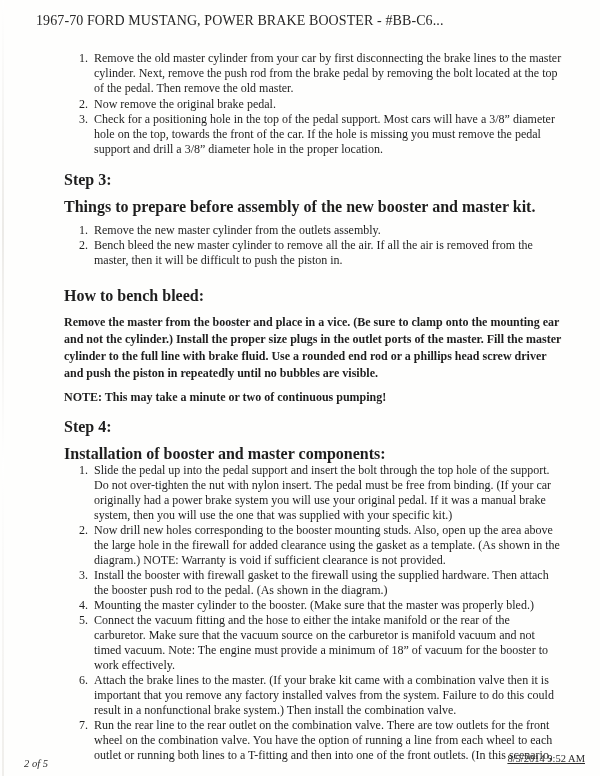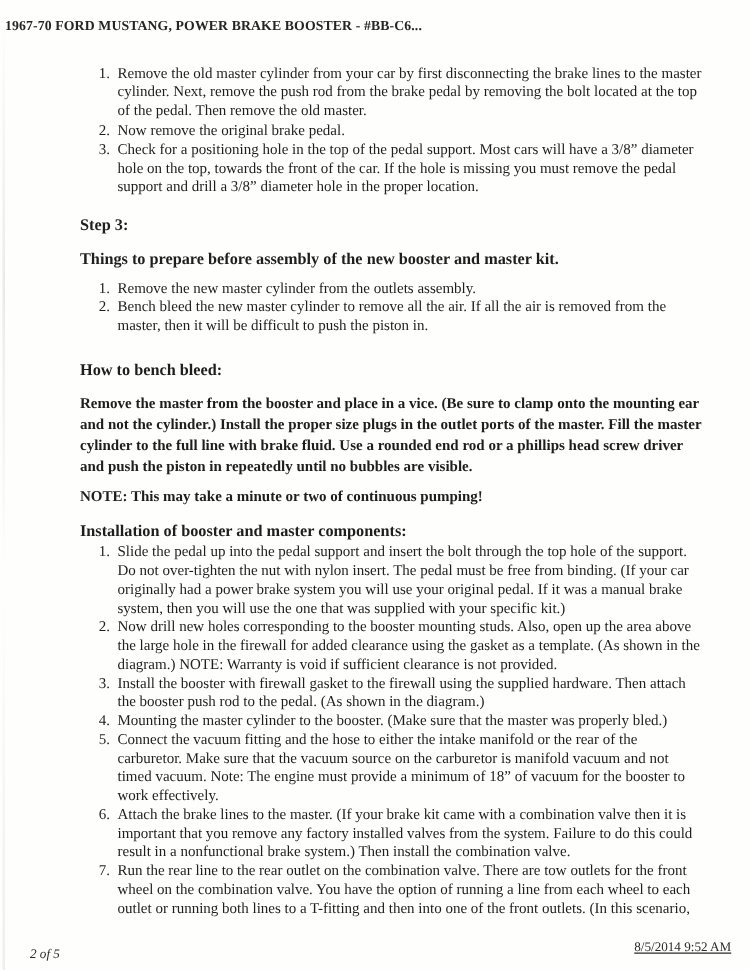--- a/index.html
+++ b/index.html
@@ -17,39 +17,38 @@
     position: absolute;
     left: 2px; top: 0;
     width: 2px; height: 100%;
     background: linear-gradient(#ffffff, #e4e2de 30%, #ffffff 60%, #e9e7e3);
     opacity: .7;
   }
   .page-header {
     display: flex;
     justify-content: space-between;
     align-items: flex-start;
-    padding: 15px 14px 0 4px;
-    font-size: 11px;
+    padding: 15px 14px 0 36px;
+    font-size: 14px;
     line-height: 12px;
     color: #262626;
-    font-weight: bold;
   }
   .page-header .title { letter-spacing: .1px; }
   .page-header .url { text-align: right; }
   .content {
     padding: 0 36px 0 64px;
     font-size: 12px;
     line-height: 15.2px;
   }
   ol { margin: 0; padding-left: 27px; }
   ol li { padding-left: 3px; }
   .list-a { margin-top: 24px; }
   .list-b { margin-top: 9px; }
   .list-c { margin-top: 2px; line-height: 15px; }
-  .h-bold { font-weight: bold; margin: 0; font-size: 13px; }
+  .h-bold { font-weight: bold; margin: 0; font-size: 16px; }
   .h-step3 { margin-top: 15px; }
   .h-things { margin-top: 11px; }
   .h-bench { margin-top: 20px; }
   .p-bench {
     margin: 10px 0 0 0;
     font-weight: bold;
     line-height: 17px;
   }
   .p-note { margin: 8px 0 0 0; font-weight: bold; }
   .h-step4 { margin-top: 14px; }
@@ -92,20 +91,21 @@
 
     <ol class="list-b" start="1">
       <li>Remove the new master cylinder from the outlets assembly.</li>
       <li>Bench bleed the new master cylinder to remove all the air. If all the air is removed from the master, then it will be difficult to push the piston in.</li>
     </ol>
 
     <p class="h-bold h-bench">How to bench bleed:</p>
     <p class="p-bench">Remove the master from the booster and place in a vice. (Be sure to clamp onto the mounting ear and not the cylinder.) Install the proper size plugs in the outlet ports of the master. Fill the master cylinder to the full line with brake fluid. Use a rounded end rod or a phillips head screw driver and push the piston in repeatedly until no bubbles are visible.</p>
     <p class="p-note">NOTE: This may take a minute or two of continuous pumping!</p>
 
+    <p class="h-bold h-step4">Step 4:</p>
     <p class="h-bold h-install">Installation of booster and master components:</p>
 
     <ol class="list-c" start="1">
       <li>Slide the pedal up into the pedal support and insert the bolt through the top hole of the support. Do not over-tighten the nut with nylon insert. The pedal must be free from binding. (If your car originally had a power brake system you will use your original pedal. If it was a manual brake system, then you will use the one that was supplied with your specific kit.)</li>
       <li>Now drill new holes corresponding to the booster mounting studs. Also, open up the area above the large hole in the firewall for added clearance using the gasket as a template. (As shown in the diagram.) NOTE: Warranty is void if sufficient clearance is not provided.</li>
       <li>Install the booster with firewall gasket to the firewall using the supplied hardware. Then attach the booster push rod to the pedal. (As shown in the diagram.)</li>
       <li>Mounting the master cylinder to the booster. (Make sure that the master was properly bled.)</li>
       <li>Connect the vacuum fitting and the hose to either the intake manifold or the rear of the carburetor. Make sure that the vacuum source on the carburetor is manifold vacuum and not timed vacuum. Note: The engine must provide a minimum of 18” of vacuum for the booster to work effectively.</li>
       <li>Attach the brake lines to the master. (If your brake kit came with a combination valve then it is important that you remove any factory installed valves from the system. Failure to do this could result in a nonfunctional brake system.) Then install the combination valve.</li>
       <li>Run the rear line to the rear outlet on the combination valve. There are tow outlets for the front wheel on the combination valve. You have the option of running a line from each wheel to each outlet or running both lines to a T-fitting and then into one of the front outlets. (In this scenario,</li>

